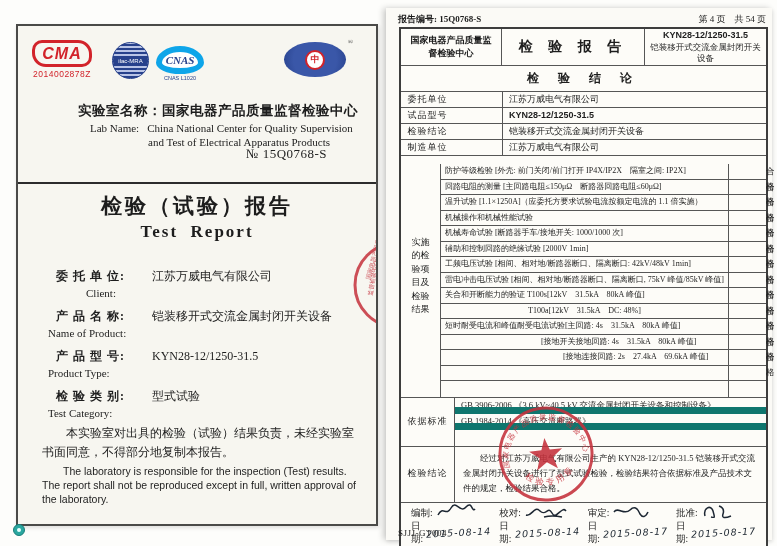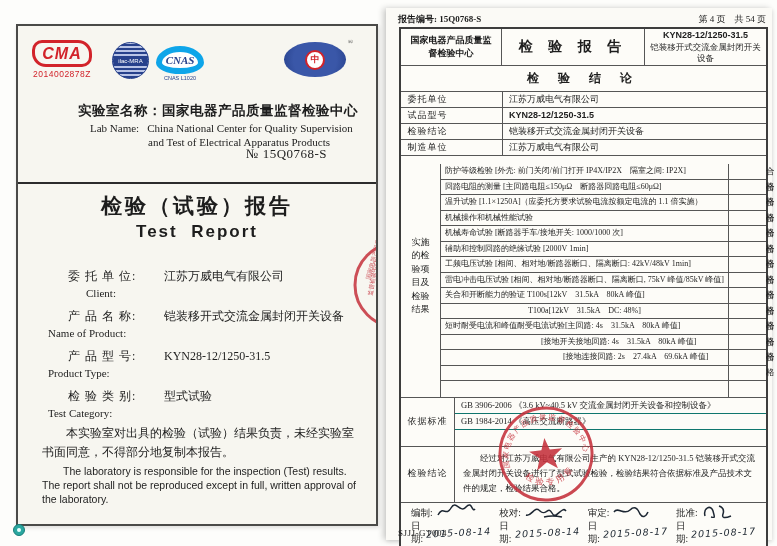--- a/index.html
+++ b/index.html
@@ -38,23 +38,23 @@
   .globe-reg { position:absolute; right:-7px; top:-4px; font-size:7px; color:#333; }
   .labname-cn { position:absolute; left:60px; top:76px; font-size:13.5px; font-weight:bold; letter-spacing:.5px; }
   .labname-en1 { position:absolute; left:72px; top:96px; font-size:11px; }
   .labname-en1 .lab-label { margin-right:8px; }
   .labname-en2 { position:absolute; left:130px; top:110px; font-size:11px; }
   .report-no-left { position:absolute; left:228px; top:120px; font-size:13px; letter-spacing:.5px; }
   .lp-rule { position:absolute; left:0; top:156px; width:100%; border-top:2px solid #2c2c2c; }
   .lp-title-cn { position:absolute; left:0; top:166px; width:100%; text-align:center;
       font-size:21px; font-weight:bold; letter-spacing:3px; }
   .lp-title-en { position:absolute; left:0; top:196px; width:100%; text-align:center;
-      font-family:Liberation Sans, sans-serif; font-size:17px; font-weight:bold; letter-spacing:2px; white-space:pre; }
+      font-family:Liberation Serif, serif; font-size:17px; font-weight:bold; letter-spacing:2px; white-space:pre; }
   .field { position:absolute; left:38px; width:300px; }
-  .field .f-label { font-size:12px; font-weight:normal; letter-spacing:1px; display:inline-block; width:92px;margin-left:12px; }
+  .field .f-label { font-size:12px; font-weight:bold; letter-spacing:1px; display:inline-block; width:92px; }
   .field .f-value { font-size:12px; margin-left:4px; }
   .field .f-sub { font-size:11px; margin-top:2px; }
   .f0 { top:240px; } .f0 .f-sub { margin-left:30px; }
   .f1 { top:280px; } .f1 .f-sub { margin-left:-8px; }
   .f2 { top:320px; } .f2 .f-sub { margin-left:-8px; }
   .f3 { top:360px; } .f3 .f-sub { margin-left:-8px; }
   .disc-cn { position:absolute; left:24px; top:398px; width:316px; font-size:12px; line-height:1.55; text-indent:2em; }
   .disc-en { position:absolute; left:24px; top:438px; width:320px; font-size:10.5px; line-height:1.35; text-indent:2em;
       font-family:"Liberation Sans", sans-serif; }
   .half-stamp { position:absolute; left:334px; top:214px; width:90px; height:90px; opacity:.85; }
@@ -86,21 +86,21 @@
   .c-testlabel { letter-spacing:0; padding:0 6px; }
   .c-testbody { flex:1; display:flex; flex-direction:column;margin-top:8px; }
   .ti-row { display:flex; height:15.5px; border-bottom:1px solid #565656; }
   .ti-row:last-child { border-bottom:none; }
   .ti-text { flex:1; font-size:8px; line-height:14.5px; padding:0 4px; white-space:nowrap; overflow:hidden; }
   .ti-res { width:37px; border-left:1px solid #565656; text-align:left; font-size:8.5px; line-height:14.5px;padding-left:37px; }
   .ti-center .ti-text { text-align:center; }
   .ti-ind1 .ti-text { padding-left:100px; }
   .ti-ind2 .ti-text { padding-left:122px; }
   .c-stdbody { flex:1; display:flex; flex-direction:column; }
-  .std-line { height:16px; border-bottom:1px solid #0f766e; font-size:8.5px; line-height:15px;
+  .std-line { height:16px; border-bottom:7px solid #0f766e; font-size:8.5px; line-height:15px;
       padding:0 6px; white-space:nowrap; overflow:hidden; }
   .std-line:last-child { border-bottom:none; }
   .r-concl { height:56px; }
   .c-concl { font-size:8.5px; line-height:1.8; padding:4px 8px 0; text-indent:2em; white-space:normal; }
   .r-sign { height:47px; padding:4px 6px; }
   .sig-group { flex:1; display:flex; flex-direction:column; justify-content:space-around; padding:0 4px; }
   .sig-line { display:flex; align-items:center; font-size:9.5px; gap:3px; }
   .sig-scribble { margin-top:-4px; }
   .hand { font-family:"DejaVu Sans", sans-serif; font-style:italic; font-size:9.5px; color:#232c36;
       transform:rotate(-3deg); letter-spacing:1px; white-space:nowrap; }

